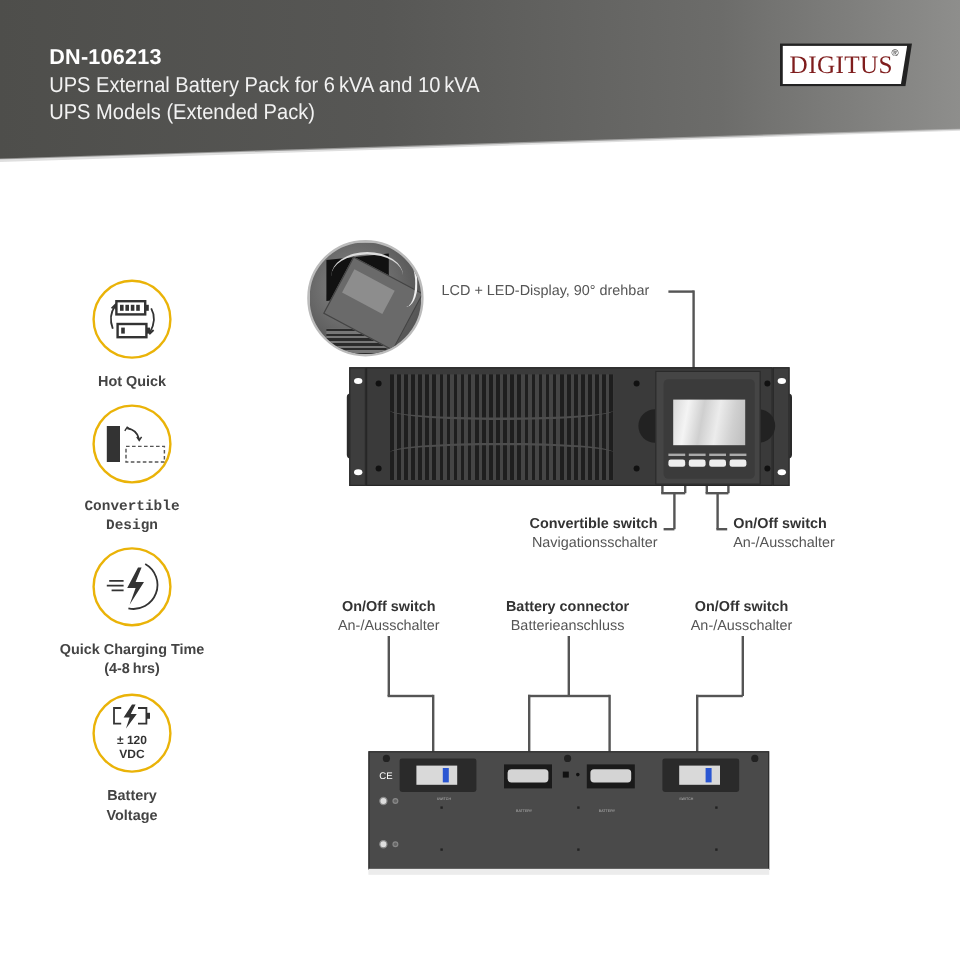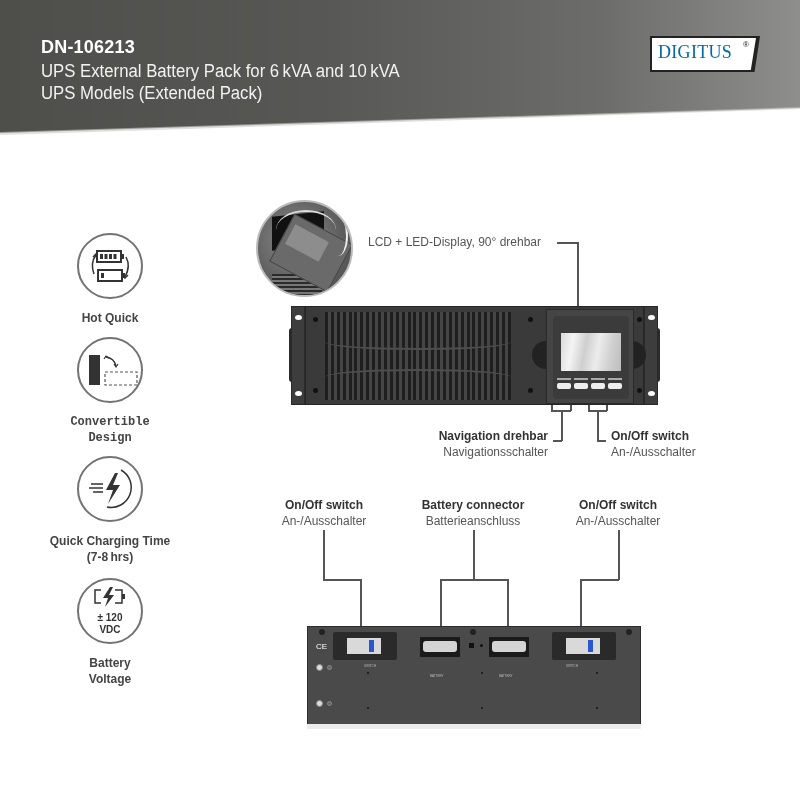--- a/index.html
+++ b/index.html
@@ -28,28 +28,28 @@
     position: absolute; inset: 0;
     background: #222;
     clip-path: polygon(0 0, 100% 0, 95% 100%, 0 100%);
   }
   .logo-inner {
     position: absolute; left: 2px; top: 2px; right: 4px; bottom: 2px;
     background: #fff;
     clip-path: polygon(0 0, 100% 0, 95% 100%, 0 100%);
   }
   .logo-text {
-    position: absolute; left: 8px; top: 6px; font-family: "Liberation Serif", "DejaVu Serif", serif; font-size: 18px; color: #0369a1; letter-spacing: 0.3px;
+    position: absolute; left: 8px; top: 6px; font-family: "Liberation Serif", "DejaVu Serif", serif; font-size: 21px; color: #7f1d1d; letter-spacing: 0.3px;
   }
   .logo-reg { position: absolute; left: 93px; top: 4px; font-size: 8px; color: #222; }
 
   
   .feature { position: absolute; width: 140px; text-align: center; }
   .feature .circle {
-    width: 66px; height: 66px; border: 2px solid #737373; border-radius: 50%;
+    width: 66px; height: 66px; border: 2px solid #eab308; border-radius: 50%;
     margin: 0 auto; position: relative; background: #fff;
   }
   .feature .label { font-weight: bold; font-size: 12px; color: #444; margin-top: 11px; line-height: 16px; }
 
   
   .anno { position: absolute; font-size: 12px; line-height: 16px; }
   .anno .en { font-weight: bold; color: #333; }
   .anno .de { color: #555; }
   .anno.right { text-align: right; }
   .anno.center { text-align: center; }
@@ -170,21 +170,21 @@
     <svg width="66" height="66" viewBox="0 0 66 66" style="position:absolute;left:-2px;top:-2px;">
       <path d="M38 17 L29 34 L36 34 L31 48 L43 29 L36 29 L41 17 Z" fill="#333"></path>
       <line x1="14" y1="28" x2="26" y2="28" stroke="#333" stroke-width="1.5"></line>
       <line x1="12" y1="32" x2="26" y2="32" stroke="#333" stroke-width="1.5"></line>
       <line x1="16" y1="36" x2="26" y2="36" stroke="#333" stroke-width="1.5"></line>
       <path d="M44 14 A20 20 0 0 1 30 51" fill="none" stroke="#333" stroke-width="1.5"></path>
     </svg>
   </div>
   <div class="label">
     <div>Quick Charging Time</div>
-    <div>(7-8 hrs)</div>
+    <div>(4-8 hrs)</div>
   </div>
 </div>
 
 <div class="feature" style="left:40px; top:578px;">
   <div class="circle">
     <svg width="66" height="66" viewBox="0 0 66 66" style="position:absolute;left:-2px;top:-2px;">
       <path d="M24 12 L18 12 L18 25 L24 25" fill="none" stroke="#333" stroke-width="1.5"></path>
       <path d="M38 12 L45 12 L45 25 L38 25" fill="none" stroke="#333" stroke-width="1.5"></path>
       <rect x="45" y="16" width="3" height="5" fill="#333"></rect>
       <path d="M33 9 L26 20 L31 20 L28 29 L37 17 L32 17 L36 9 Z" fill="#333"></path>
@@ -260,21 +260,21 @@
 <div class="line" style="left:561px; top:410px; width:1.5px; height:31px;"></div>
 <div class="line" style="left:553px; top:440px; width:9px; height:1.5px;"></div>
 
 <div class="line" style="left:588px; top:405px; width:1.5px; height:6px;"></div>
 <div class="line" style="left:606px; top:405px; width:1.5px; height:6px;"></div>
 <div class="line" style="left:588px; top:410px; width:19px; height:1.5px;"></div>
 <div class="line" style="left:597px; top:410px; width:1.5px; height:31px;"></div>
 <div class="line" style="left:597px; top:440px; width:9px; height:1.5px;"></div>
 
 <div class="anno right" style="left:400px; top:428px; width:148px;">
-  <div class="en">Navigation drehbar</div>
+  <div class="en">Convertible switch</div>
   <div class="de">Navigationsschalter</div>
 </div>
 <div class="anno" style="left:611px; top:428px;">
   <div class="en">On/Off switch</div>
   <div class="de">An-/Ausschalter</div>
 </div>
 
 <div class="anno center" style="left:264px; top:497px; width:120px;">
   <div class="en">On/Off switch</div>
   <div class="de">An-/Ausschalter</div>

